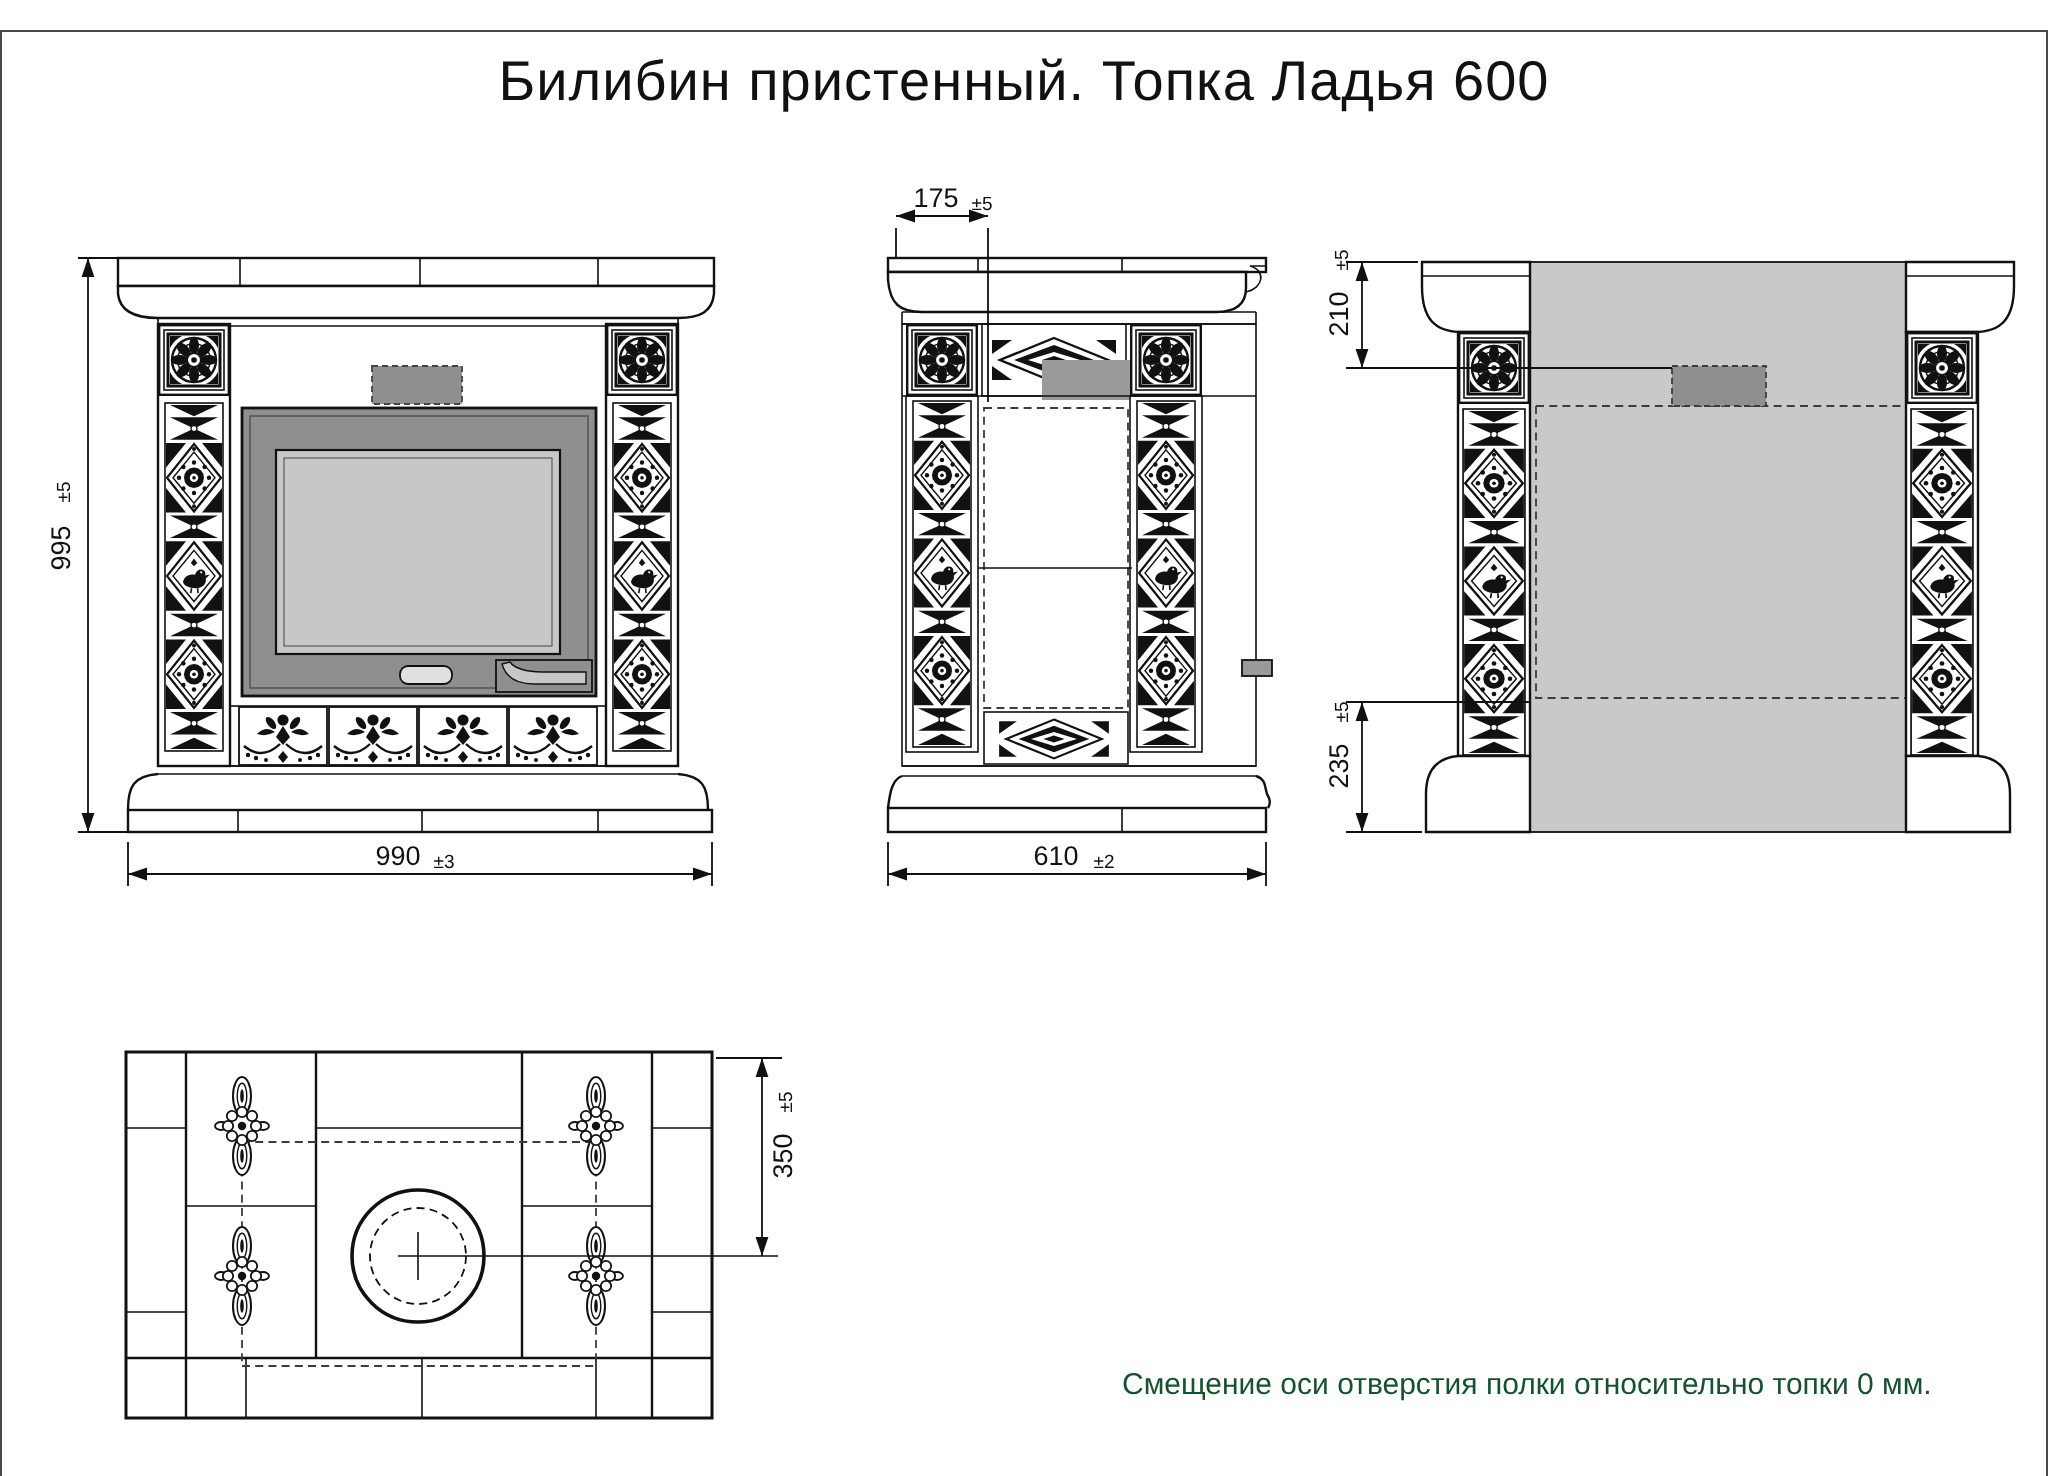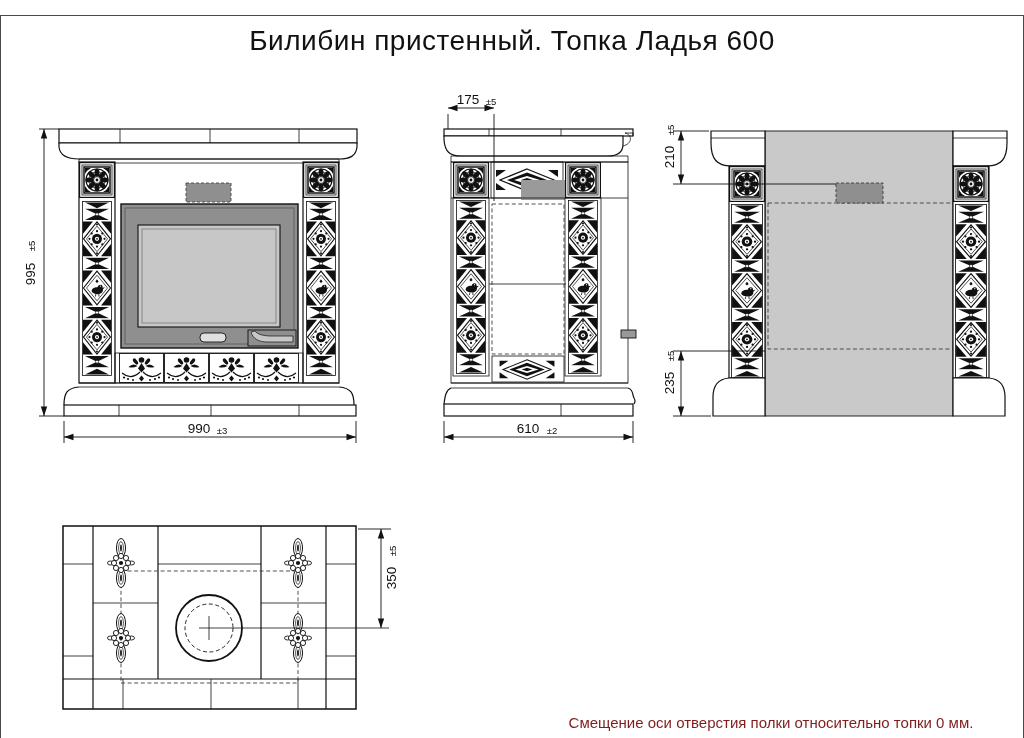--- a/index.html
+++ b/index.html
@@ -1,18 +1,18 @@
 <!DOCTYPE html>
 <html><head>
 <meta charset="utf-8">
 <style>
   html,body{margin:0;padding:0;background:#fff;}
   .page{position:relative;width:1024px;height:738px;background:#fff;border:1px solid #4a4a4a;box-sizing:border-box;overflow:hidden;font-family:"Liberation Sans",sans-serif;margin-top:15px;}
   .title{position:absolute;top:9px;left:0;right:0;text-align:center;font-size:28px;color:#111;letter-spacing:0.5px;}
-  .note{position:absolute;top:698px;left:560px;width:420px;text-align:center;font-size:15px;color:#7f1d1d;}
+  .note{position:absolute;top:668px;left:560px;width:420px;font-size:15px;color:#14532d;}
   svg{position:absolute;left:0;top:0;}
   svg text{font-family:"Liberation Sans",sans-serif;fill:#111;}
   .dimv{font-size:13.5px;}
   .dimt{font-size:9.5px;}
   .ln{stroke:#111;stroke-width:1.2;fill:none;}
   .lnf{stroke:#111;stroke-width:1.2;fill:#fff;}
   .thin{stroke:#111;stroke-width:0.8;fill:none;}
   .dim{stroke:#111;stroke-width:0.9;fill:none;}
   .arr{fill:#111;stroke:none;}
   .dash{stroke:#3c3c3c;stroke-width:0.9;stroke-dasharray:4 2.6;fill:none;}

